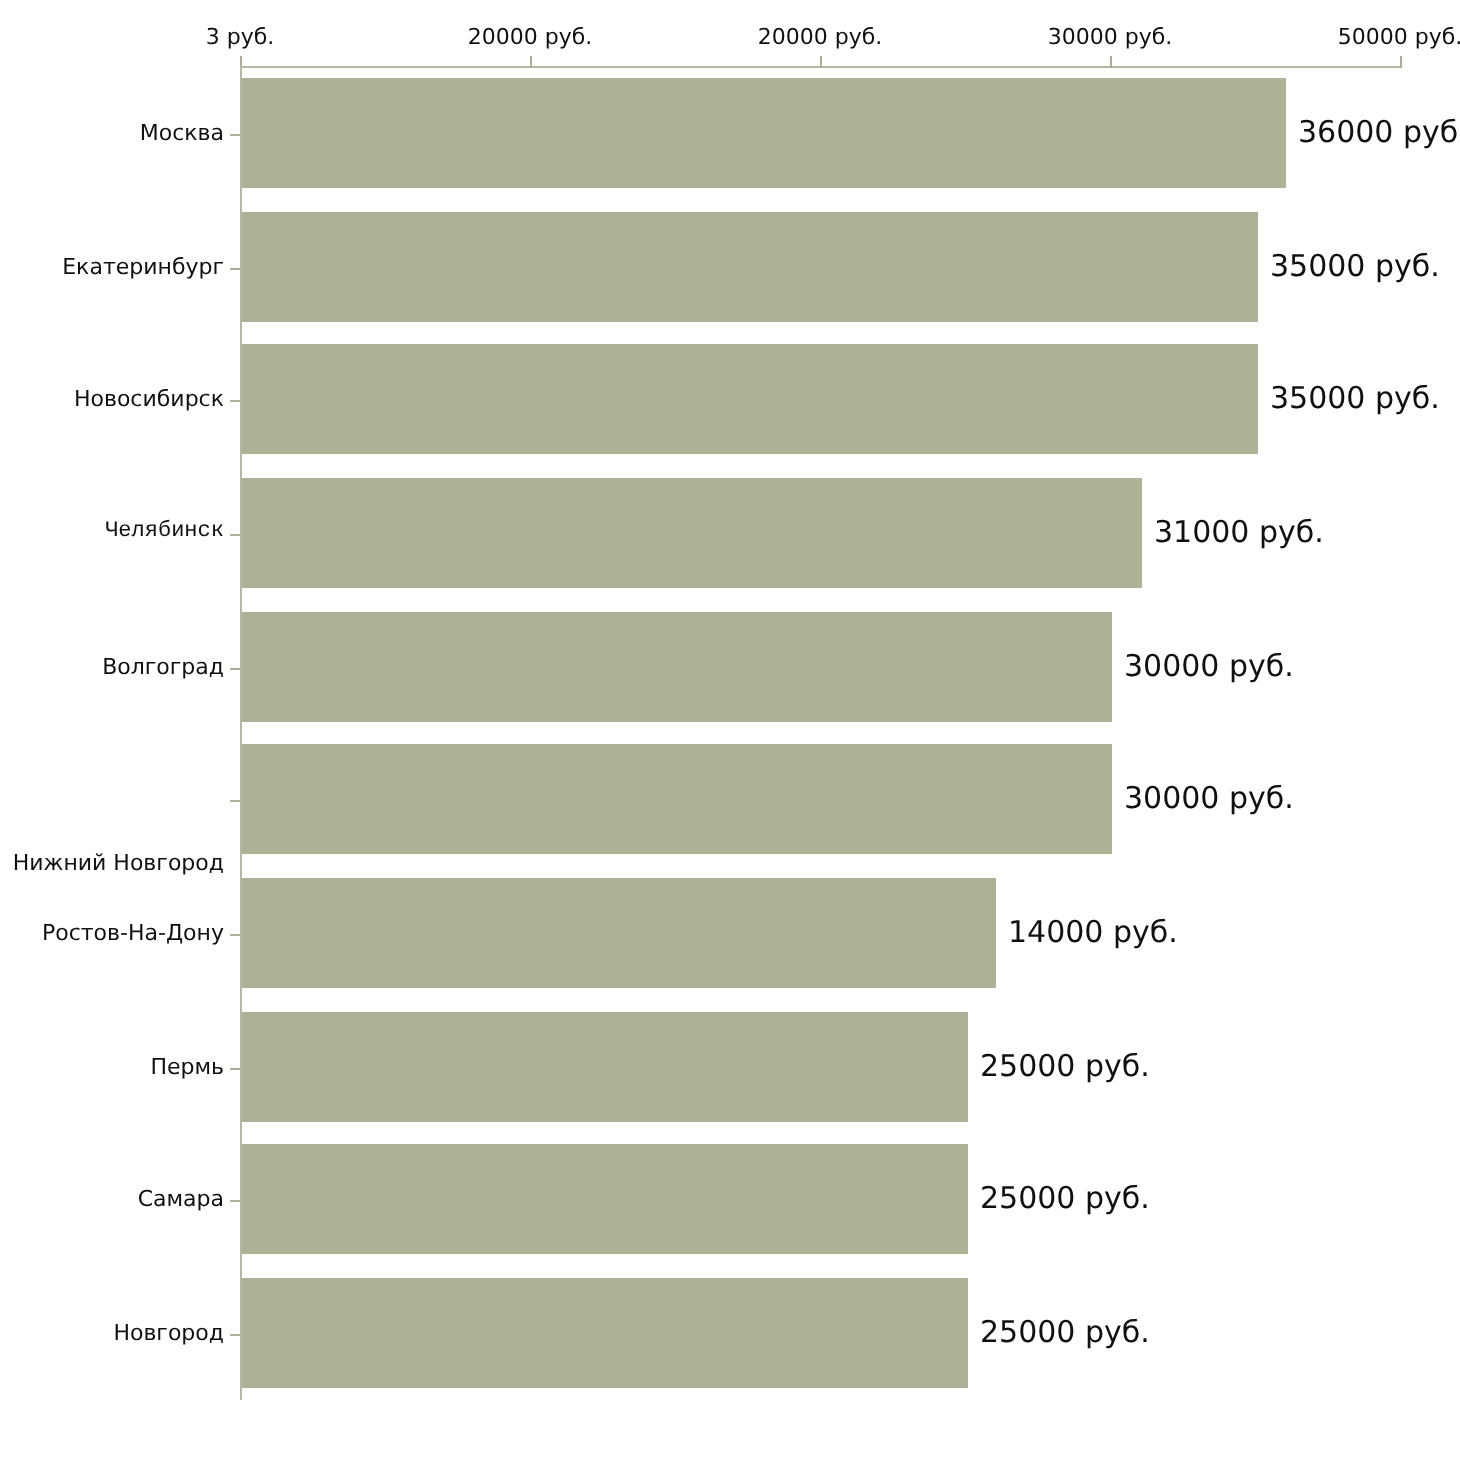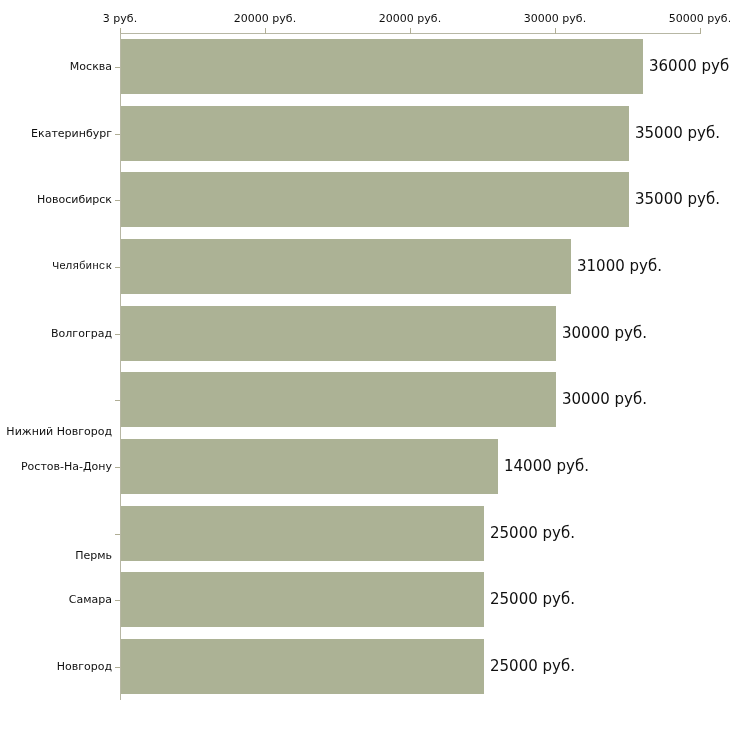--- a/index.html
+++ b/index.html
@@ -122,21 +122,21 @@
       <div class="y-tick" style="top: 667px;"></div>
     </div>
   <div id="y-tick-labels">
       <div class="y-tick-label" style="top: 60px; left: 0px; width: 112px; right: auto;">Москва</div>
       <div class="y-tick-label" style="top: 127px; left: 0px; width: 112px; right: auto;">Екатеринбург</div>
       <div class="y-tick-label" style="top: 193px; left: 0px; width: 112px; right: auto;">Новосибирск</div>
       <div class="y-tick-label" style="top: 260px; left: 0px; width: 112px; right: auto; font-family: Liberation Mono, monospace;">Челябинск</div>
       <div class="y-tick-label" style="top: 327px; left: 0px; width: 112px; right: auto;">Волгоград</div>
       <div class="y-tick-label" style="top: 393px; left: 0px; width: 112px; right: auto; margin-top: 32px;">Нижний Новгород</div>
       <div class="y-tick-label" style="top: 460px; left: 0px; width: 112px; right: auto;">Ростов-На-Дону</div>
-      <div class="y-tick-label" style="top: 549px; left: 0px; width: 112px; right: auto;">Пермь</div>
+      <div class="y-tick-label" style="top: 527px; left: 0px; width: 112px; right: auto;">Пермь</div>
       <div class="y-tick-label" style="top: 593px; left: 0px; width: 112px; right: auto;">Самара</div>
       <div class="y-tick-label" style="top: 660px; left: 0px; width: 112px; right: auto;">Новгород</div>
     </div>
 
   <div id="bars">
       <div class="bar" title="Москва: 36000 руб." style="top: 39px; height: 55px; width: 522px; background: rgb(172, 178, 149);"></div>
       <div class="bar" title="Екатеринбург: 35000 руб." style="top: 106px; height: 55px; width: 508px; background: rgb(172, 178, 149);"></div>
       <div class="bar" title="Новосибирск: 35000 руб." style="top: 172px; height: 55px; width: 508px; background: rgb(172, 178, 149);"></div>
       <div class="bar" title="Челябинск: 31000 руб." style="top: 239px; height: 55px; width: 450px; background: rgb(172, 178, 149);"></div>
       <div class="bar" title="Красноярск: 30000 руб." style="top: 306px; height: 55px; width: 435px; background: rgb(172, 178, 149);"></div>

